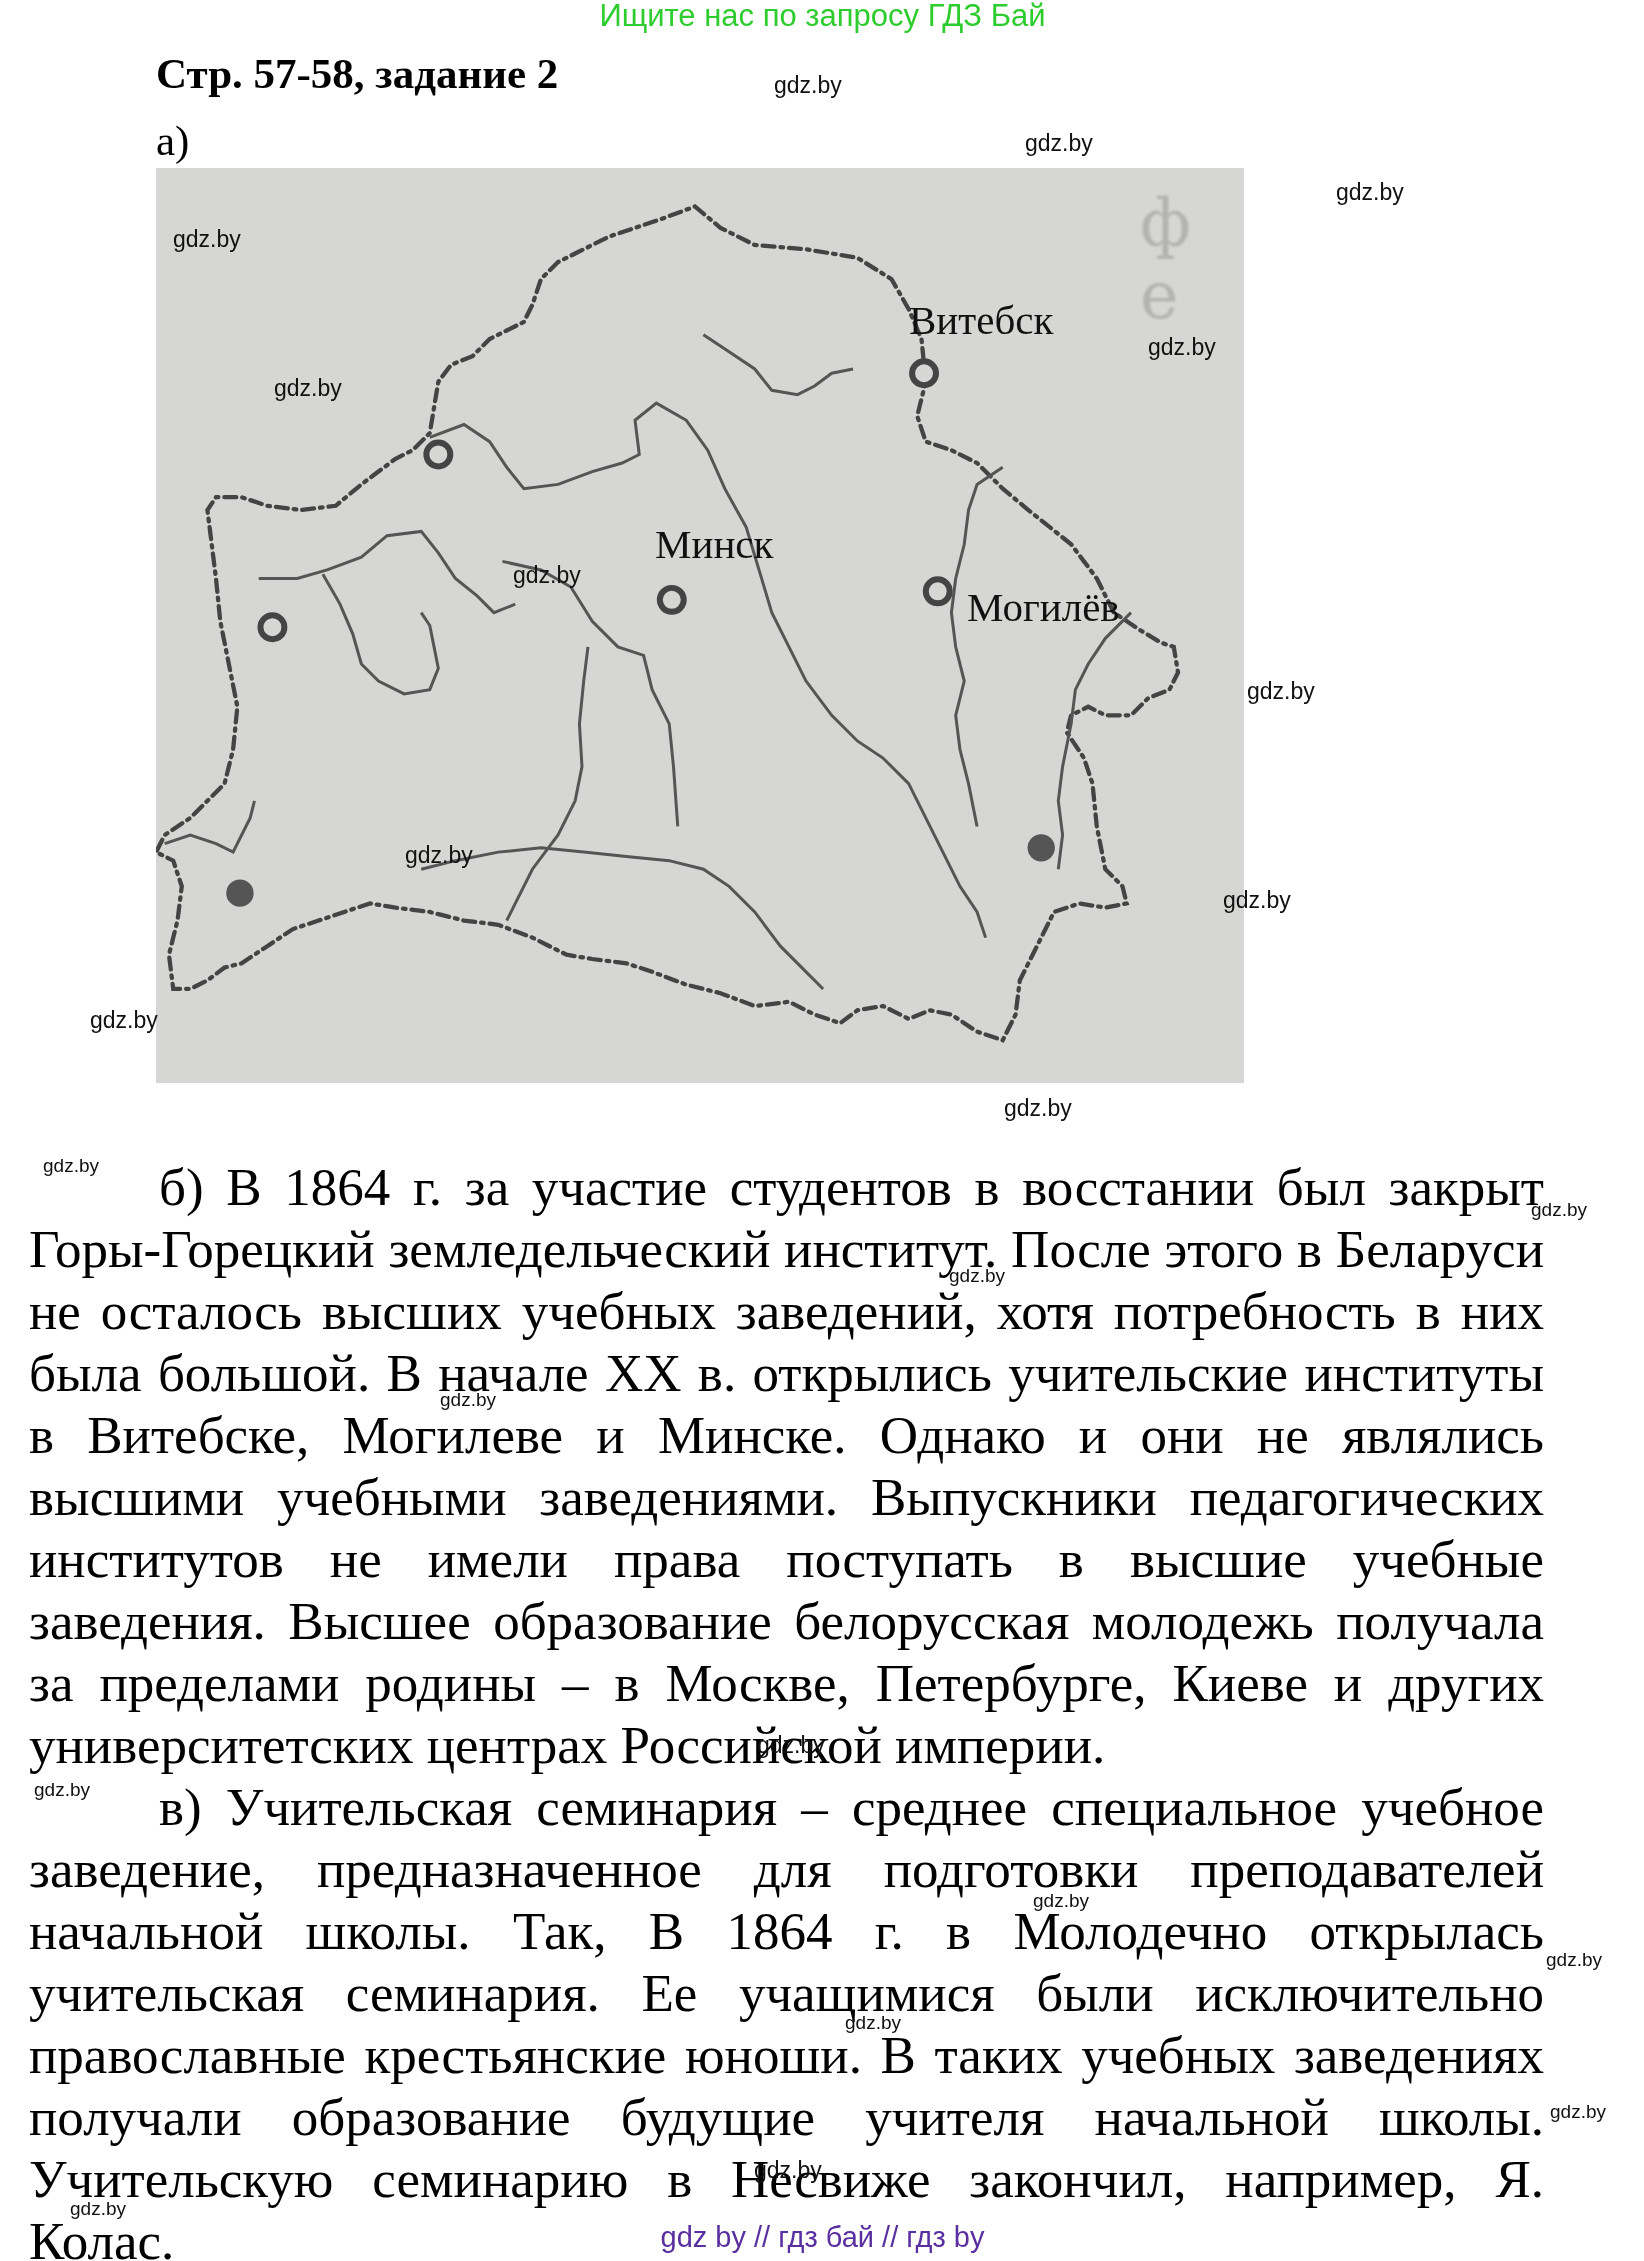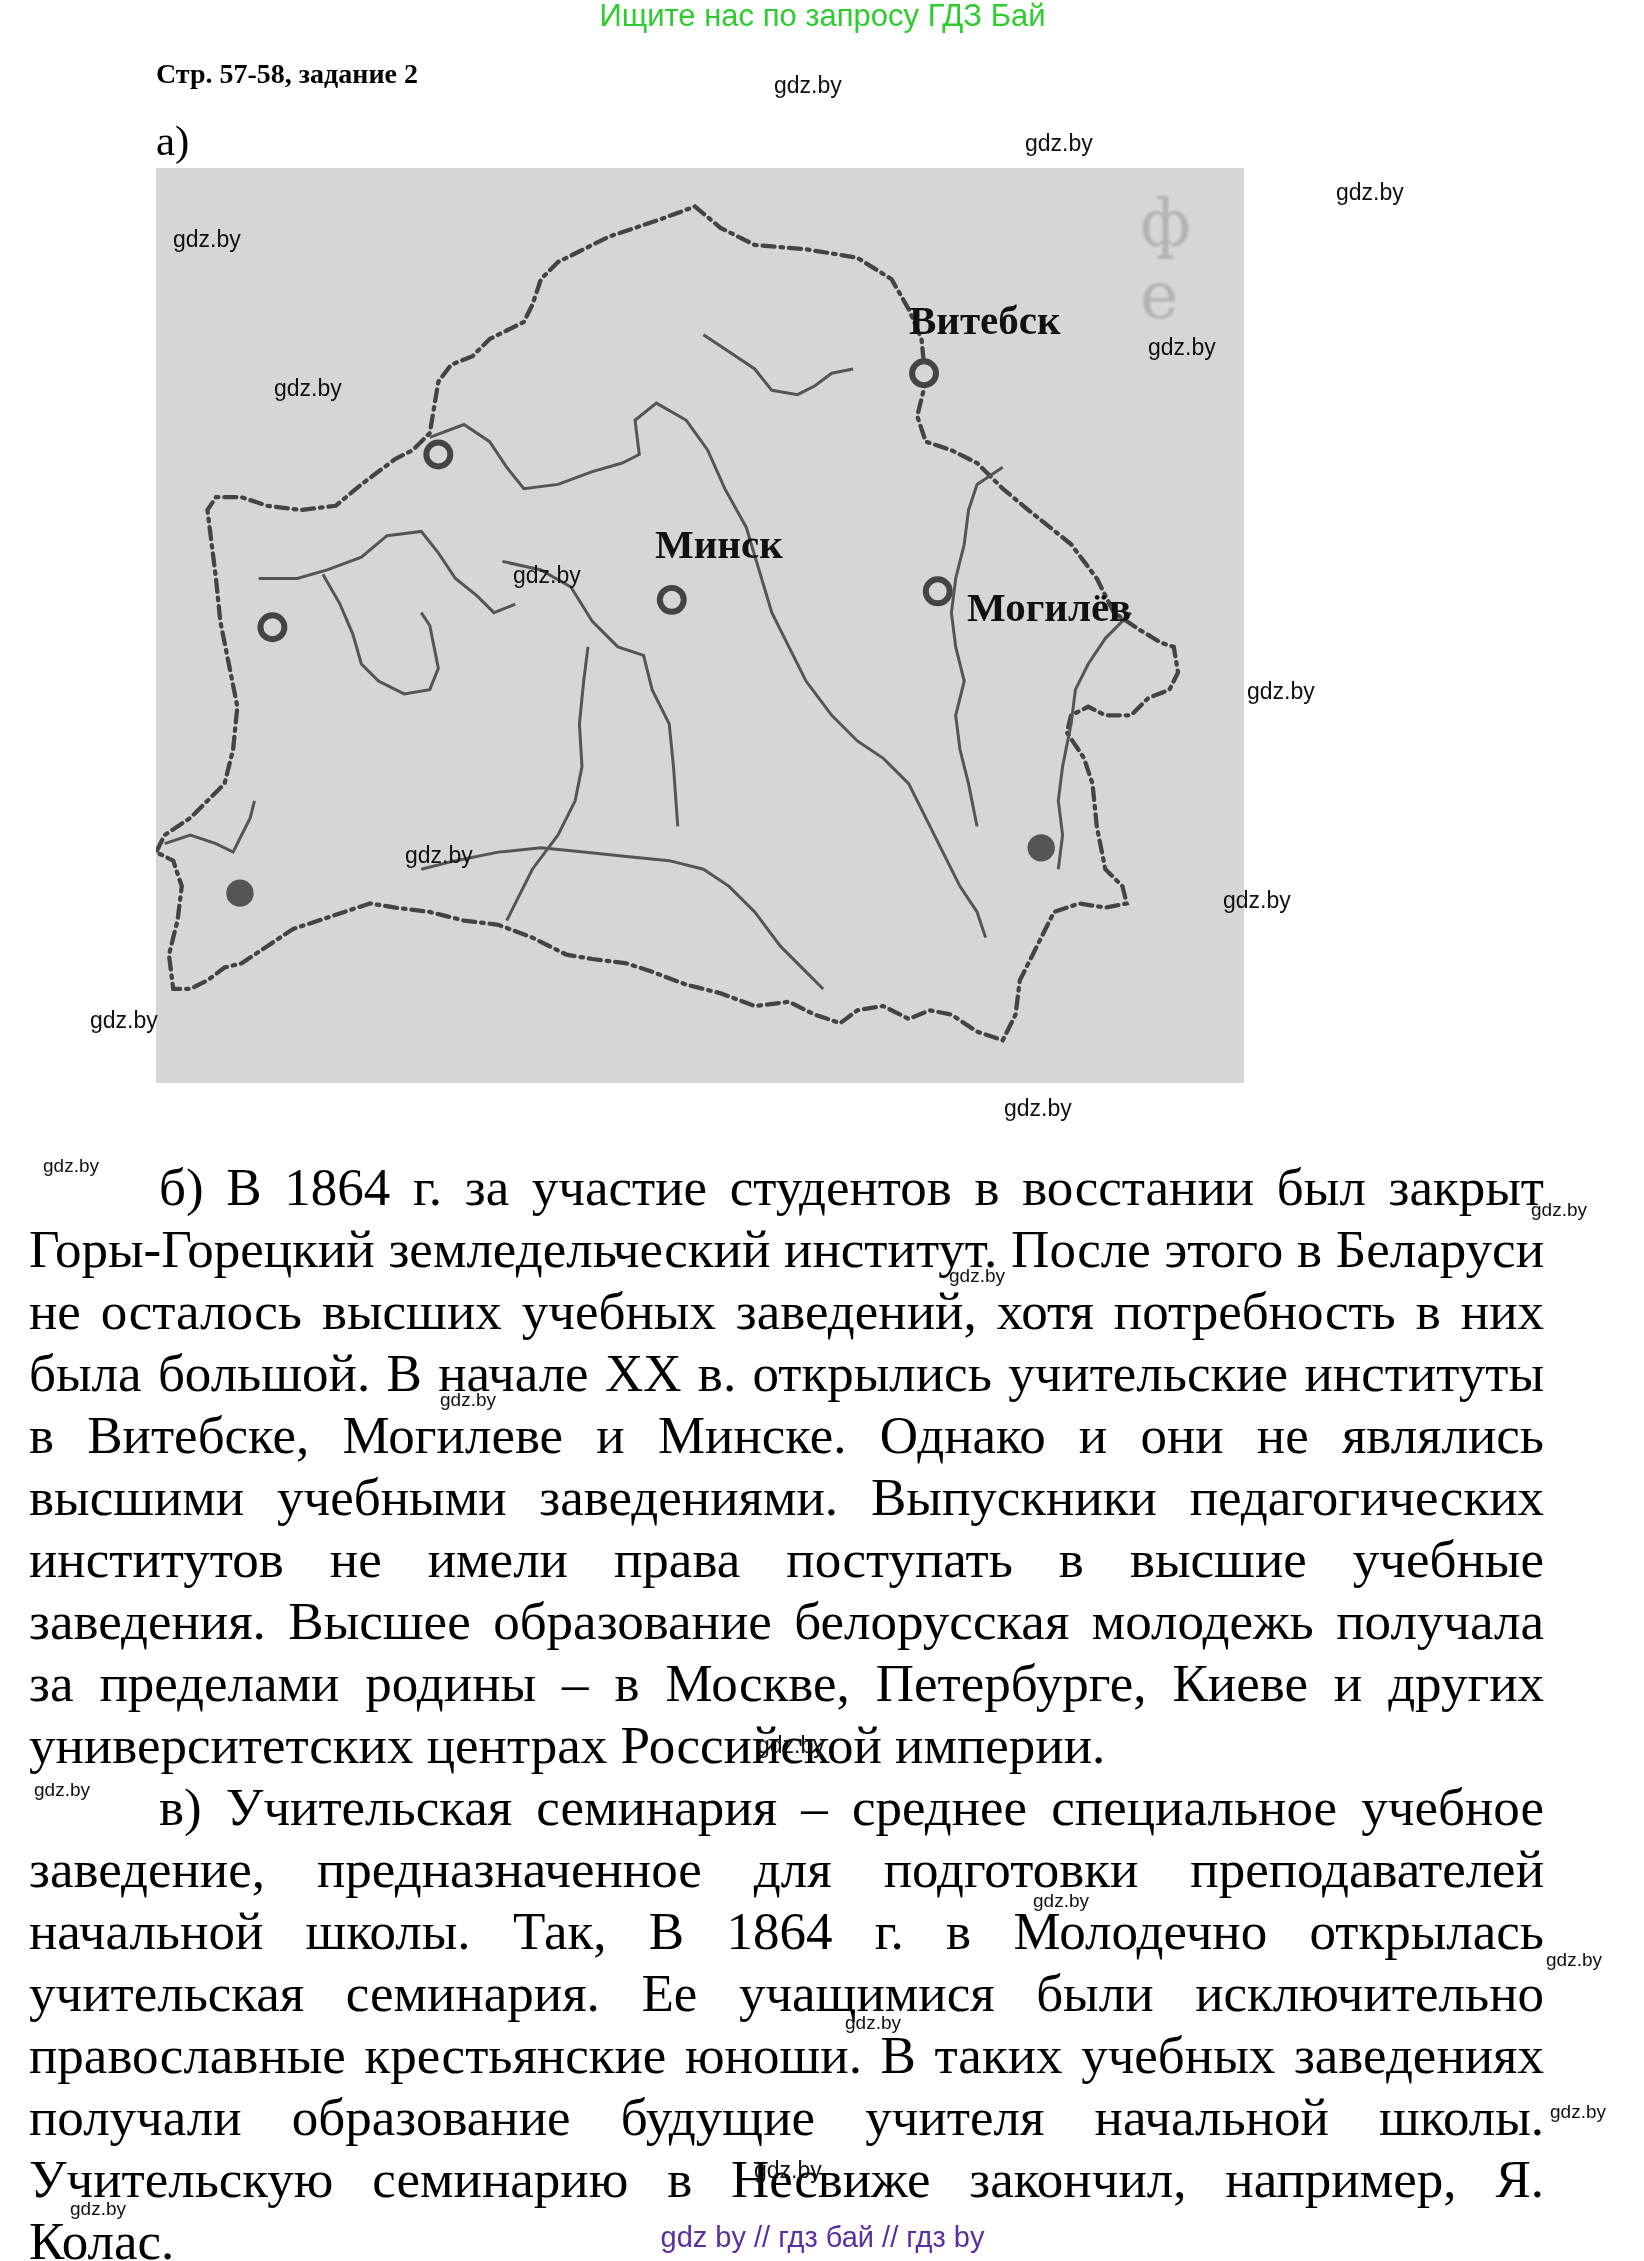--- a/index.html
+++ b/index.html
@@ -1,24 +1,24 @@
 <!DOCTYPE html>
 <html style="font-size:13.7px"><head>
 <meta charset="utf-8">
 <style>
   html, body { margin: 0; padding: 0; background: #ffffff; }
   body { width: 1645px; height: 2261px; position: relative; overflow: hidden; font-family: "Liberation Serif", serif; color: #000; }
   .top-banner { position: absolute; top: 0; left: 0; width: 1645px; text-align: center; font-family: "Liberation Sans", sans-serif; font-size: 31px; color: #2ecc2e; line-height: 32.5px; }
-  .title { position: absolute; left: 156px; top: 48px; font-size: 28px; font-weight: bold; line-height: 51px; }
+  .title { position: absolute; left: 156px; top: 48px; font-size: 43px; font-weight: bold; line-height: 51px; }
   .sub-a { position: absolute; left: 156px; top: 115px; font-size: 43px; line-height: 51px; }
   .wm { position: absolute; font-family: "Liberation Sans", sans-serif; font-size: 23px; color: #111; line-height: 26px; white-space: nowrap; text-align: center; }
   .wm.small { font-size: 19px; }
   .map { position: absolute; left: 156px; top: 168px; width: 1088px; height: 915px; background: #d6d6d4; overflow: hidden; }
   .map svg { position: absolute; left: 0; top: 0; }
-  .city-label { position: absolute; font-family: "Liberation Serif", serif; font-weight: bold; font-size: 41px; color: #111; white-space: nowrap; text-align: right; }
+  .city-label { position: absolute; font-family: "Liberation Serif", serif; font-weight: normal; font-size: 41px; color: #111; white-space: nowrap; text-align: right; }
   .ghost { position: absolute; font-family: "DejaVu Serif", serif; font-size: 65px; color: rgba(0,0,0,0.16); white-space: nowrap; filter: blur(1.3px); }
   .body-text { position: absolute; left: 29px; top: 1156px; width: 1515px; font-size: 53px; line-height: 62px; text-align: justify; }
   .body-text p { margin: 0; text-indent: 0; }
   .body-text p.indent { text-indent: 130px; }
   .footer { position: absolute; top: 2220px; left: 0; width: 1645px; text-align: center; font-family: "Liberation Sans", sans-serif; font-size: 29px; color: #5a2fa0; line-height: 34px; }
 </style>
 </head>
 <body>
 
 <div class="top-banner">Ищите нас по запросу ГДЗ Бай</div>

